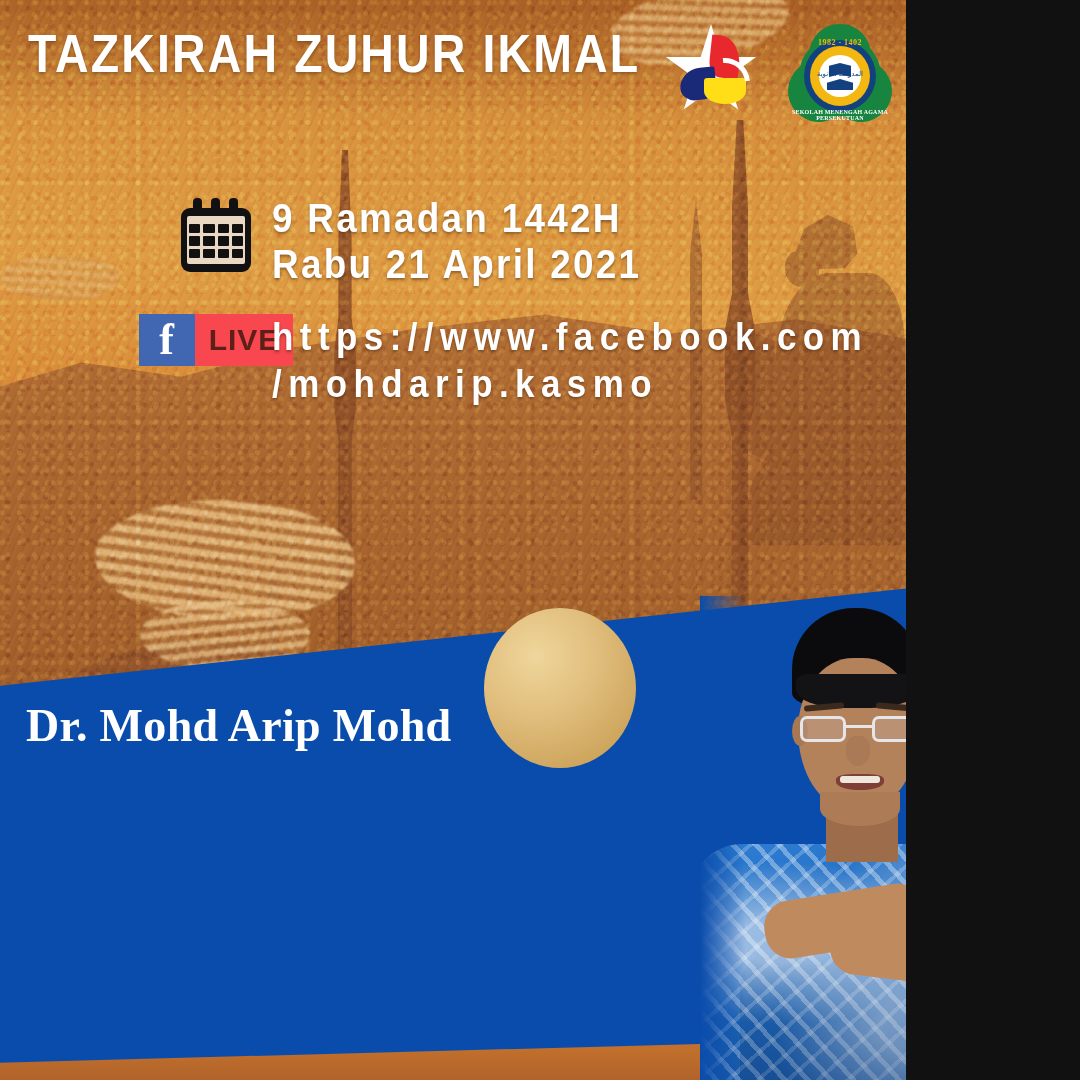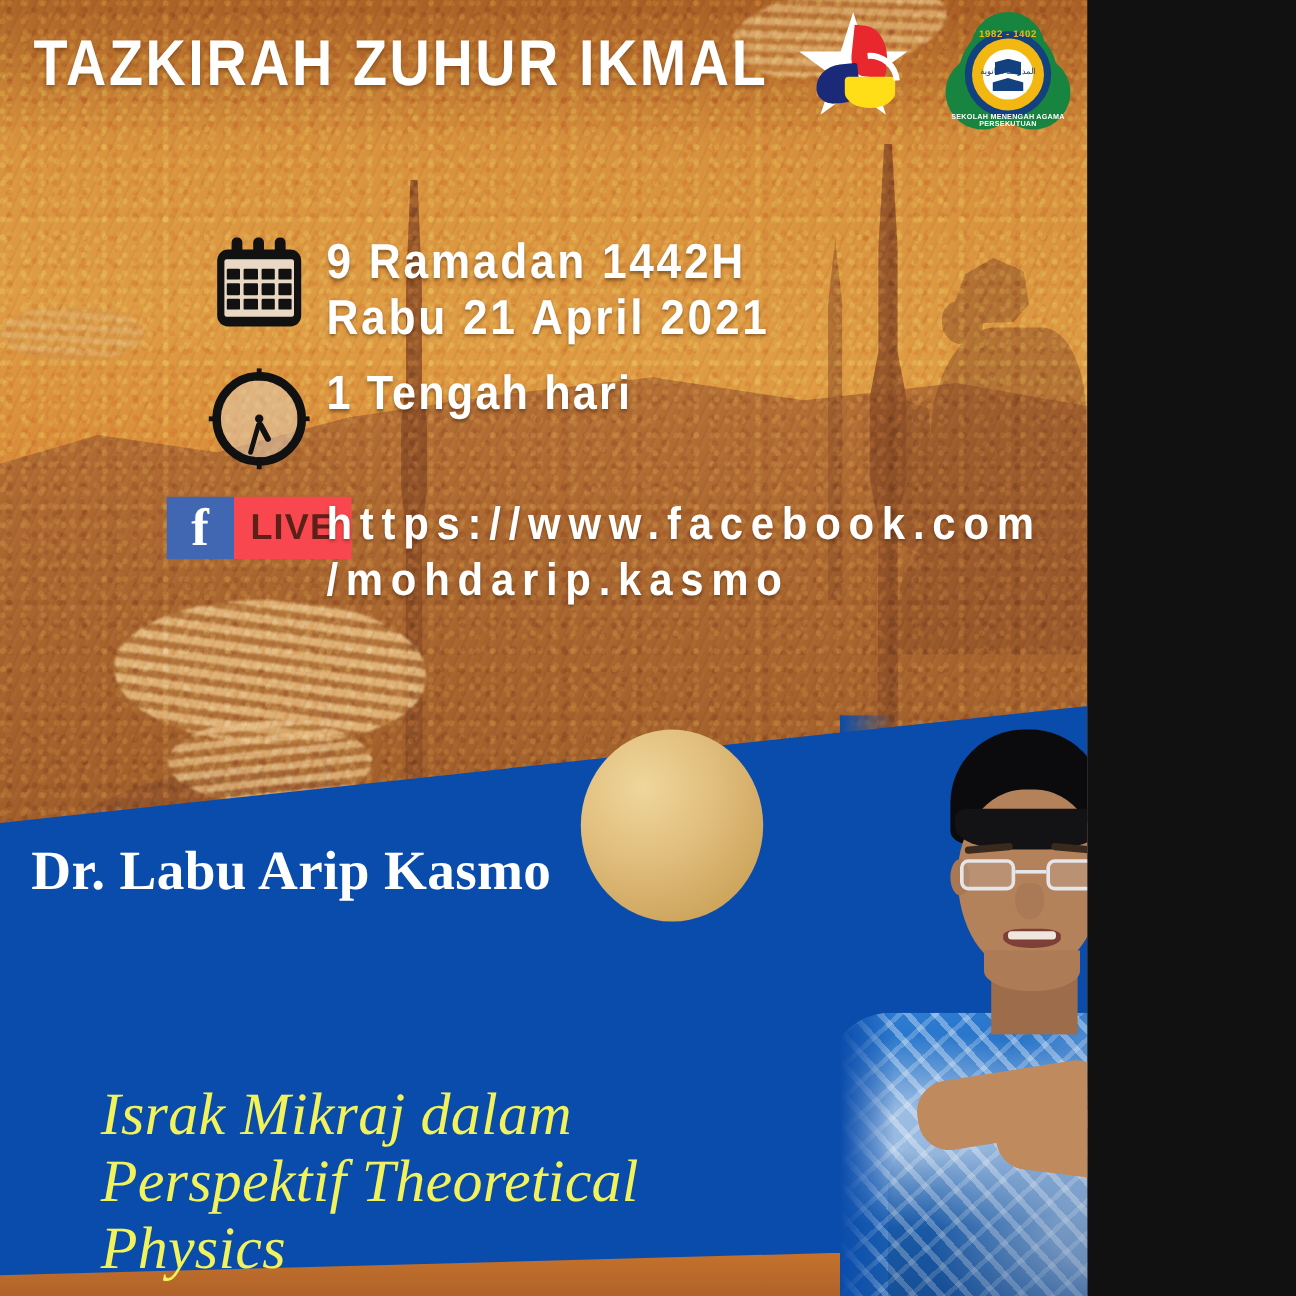--- a/index.html
+++ b/index.html
@@ -103,21 +103,21 @@
   
   .title{
     position:absolute;left:28px;top:22px;
     color:#fff;font-weight:700;font-size:54px;letter-spacing:2.5px;
     font-family:"Liberation Sans Narrow","Liberation Sans",sans-serif;
     transform:scaleX(.86);transform-origin:left top;
     text-shadow:0 2px 4px rgba(80,40,10,.45);
     white-space:nowrap;
   }
 
-  .logos{position:absolute;right:14px;top:10px;display:flex;gap:30px;align-items:flex-start;}
+  .logos{position:absolute;right:14px;top:24px;display:flex;gap:30px;align-items:flex-start;font-family:Liberation Serif, serif;}
 
   
   .logo-star{position:relative;width:94px;height:94px;}
   .logo-star .star-bg{
     position:absolute;inset:0;background:#fff;
     clip-path:polygon(50% 0%,61% 35%,98% 35%,68% 57%,79% 91%,50% 70%,21% 91%,32% 57%,2% 35%,39% 35%);
     filter:drop-shadow(0 1px 2px rgba(0,0,0,.5));
   }
   .logo-star .seg{position:absolute;}
   .logo-star .seg-red{left:46px;top:12px;width:30px;height:42px;background:#e8282c;
@@ -376,37 +376,20 @@
               <span></span>
           </div>
         </div>
       </div>
       <div class="tx txt-date">
         <div>9 Ramadan 1442H</div>
         <div>Rabu 21 April 2021</div>
       </div>
     </div>
 
-    <div class="row" style="margin-top:18px;">
-      <div class="ic">
-        <div class="clk">
-          <div class="face"></div>
-          <div class="tick t"></div>
-            <div class="tick b"></div>
-          <div class="tick l"></div>
-            <div class="tick r"></div>
-          <div class="hh"></div>
-            <div class="mh"></div>
-            <div class="pin"></div>
-        </div>
-      </div>
-      <div class="tx txt-time">
-        <div>1 Tengah hari</div>
-      </div>
-    </div>
 
     <div class="row" style="margin-top:26px;">
       <div class="ic" style="padding-top:0;">
         <div class="fblive">
           <div class="fbsq">
             <div class="f">f</div>
           </div>
           <div class="livebadge">LIVE</div>
         </div>
       </div>
@@ -444,20 +427,17 @@
         <div class="teeth"></div>
       </div>
     <div class="p-chin"></div>
     <div class="p-hand h1"></div>
     <div class="p-hand h2"></div>
     <div class="portrait-fade-l"></div>
   </div>
 
   <div class="orangefoot"></div>
 
-  <div class="speaker-name">Dr. Labu Arip Kasmo</div>
-
-
-  <div class="talk-title">Israk Mikraj dalam
-Perspektif Theoretical
-Physics</div>
+  <div class="speaker-name">Dr. Mohd Arip Mohd</div>
+
+
 
 </div>
 
 </body></html>

